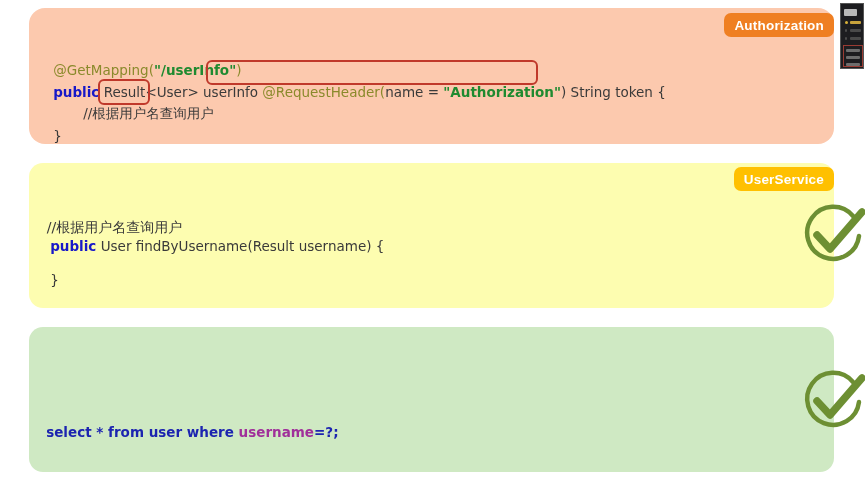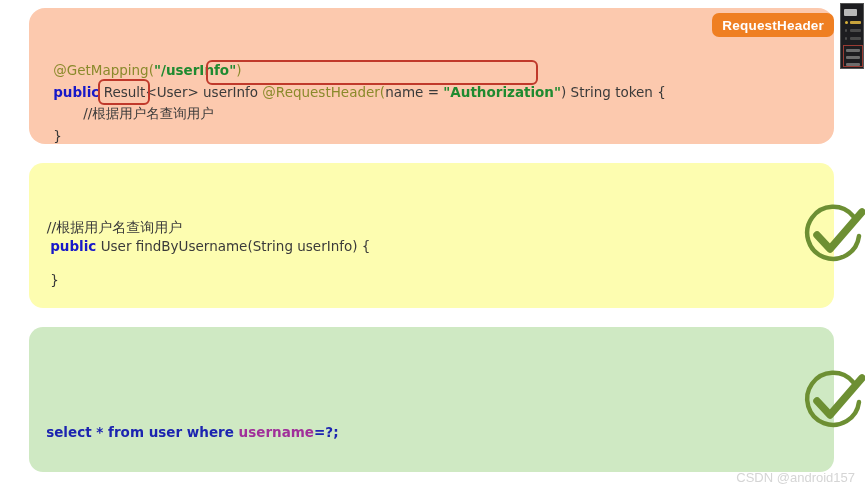--- a/index.html
+++ b/index.html
@@ -223,36 +223,37 @@
     <span class="plain">//根据用户名查询用户</span>
   </div>
 
   <div class="code ctrl-line4">
     <span class="plain">}</span>
   </div>
 
   <div class="redbox redbox-header"></div>
   <div class="redbox redbox-username"></div>
 
-  <div class="badge badge-controller">RequestHeader</div>
+  <div class="badge badge-controller">Authorization</div>
 
   <div class="panel panel-service"></div>
 
   <div class="code svc-line1">
     <span class="plain">//根据用户名查询用户</span>
   </div>
 
   <div class="code svc-line2">
-    <span class="kw-public">public</span><span class="plain"> User findByUsername(String userInfo) {</span>
+    <span class="kw-public">public</span><span class="plain"> User findByUsername(Result username) {</span>
   </div>
 
   <div class="code svc-line3">
     <span class="plain">}</span>
   </div>
 
+  <div class="badge badge-service">UserService</div>
 
   <svg class="check-icon check-service" viewBox="0 0 68 68">
     <path d="M54 14 A26 26 0 1 0 60 34" fill="none" stroke="#6d8f33" stroke-width="4.5" stroke-linecap="round"></path>
     <path d="M18 33 L31 47 L63 10" fill="none" stroke="#6d8f33" stroke-width="7.5" stroke-linecap="round" stroke-linejoin="round"></path>
   </svg>
 
   <div class="panel panel-mapper"></div>
 
 
   <div class="code map-line2">
@@ -272,15 +273,14 @@
     <div class="thumb-row" style="left:4px; top:25px; width:2px;"></div>
     <div class="thumb-row" style="left:9px; top:25px; width:11px;"></div>
     <div class="thumb-row" style="left:4px; top:33px; width:2px;"></div>
     <div class="thumb-row" style="left:9px; top:33px; width:11px;"></div>
     <div class="thumb-redbox"></div>
     <div class="thumb-row" style="left:5px; top:45px; width:14px; background:#6d6d6d;"></div>
     <div class="thumb-row" style="left:5px; top:52px; width:14px; background:#6d6d6d;"></div>
     <div class="thumb-row" style="left:5px; top:59px; width:14px; background:#6d6d6d;"></div>
   </div>
 
-  <div class="watermark">CSDN @android157</div>
 
 </div>
 
 </body></html>

